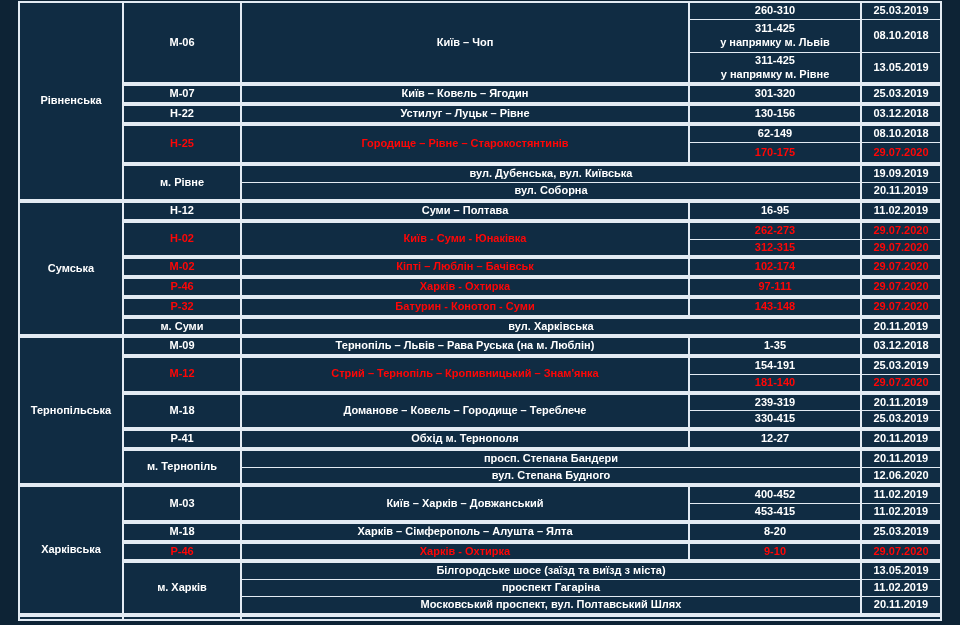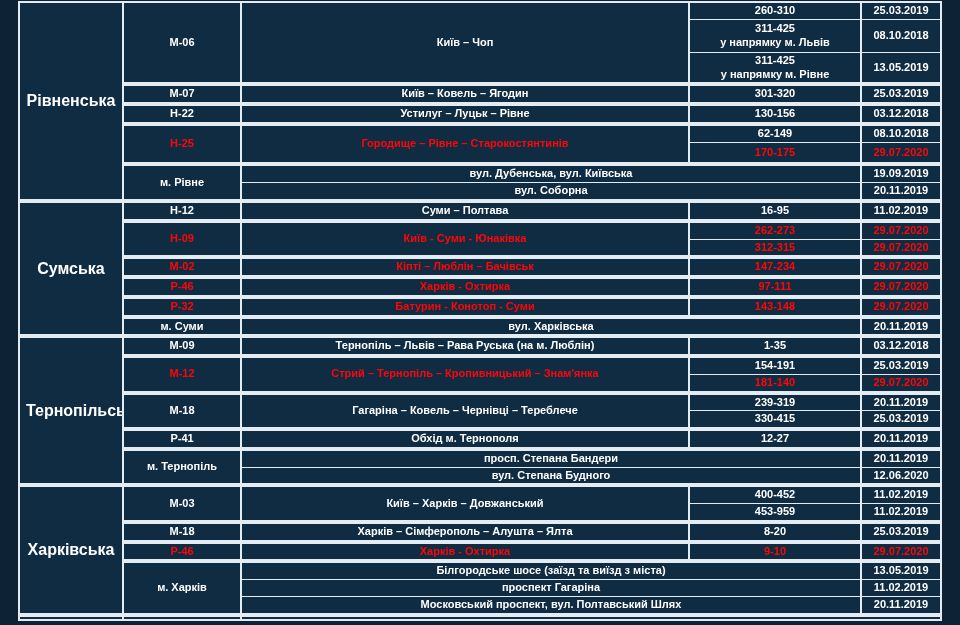--- a/index.html
+++ b/index.html
@@ -20,21 +20,21 @@
     font:bold 11px/1.25 "Liberation Sans", sans-serif;
     text-align:center;
     vertical-align:middle;
     padding:1px 6px;
     overflow:hidden;
   }
   tr{border-top:1.5px solid var(--line);}
   tr.bs{border-top:4px solid var(--line);}
   tr:first-child{border-top:0;}
   td.red{color:var(--alert);}
-  td.rg{font-size:16px;}
+  td.rg{font-size:11px;}
 </style>
 </head>
 <body>
 
 <div class="wrap">
 <table>
 <colgroup>
   <col style="width:104px">
         <col style="width:118px">
         <col style="width:448px">
@@ -97,33 +97,33 @@
   </tr>
 
   <tr class="bs" style="height:18px">
     <td class="rg" rowspan="7">Сумська</td>
     <td class="cd">Н-12</td>
     <td class="nm">Суми – Полтава</td>
     <td class="km">16-95</td>
     <td class="dt">11.02.2019</td>
   </tr>
   <tr class="bs" style="height:18px">
-    <td class="cd red" rowspan="2">Н-09</td>
+    <td class="cd red" rowspan="2">Н-02</td>
     <td class="nm red" rowspan="2">Київ - Суми - Юнаківка</td>
     <td class="km red">262-273</td>
     <td class="dt red">29.07.2020</td>
   </tr>
   <tr style="height:17px">
     <td class="km red">312-315</td>
     <td class="dt red">29.07.2020</td>
   </tr>
   <tr class="bs" style="height:17px">
     <td class="cd red">М-02</td>
     <td class="nm red">Кіпті – Люблін – Бачівськ</td>
-    <td class="km red">147-234</td>
+    <td class="km red">102-174</td>
     <td class="dt red">29.07.2020</td>
   </tr>
   <tr class="bs" style="height:17px">
     <td class="cd red">Р-46</td>
     <td class="nm red">Харків - Охтирка</td>
     <td class="km red">97-111</td>
     <td class="dt red">29.07.2020</td>
   </tr>
   <tr class="bs" style="height:15px">
     <td class="cd red">Р-32</td>
@@ -149,21 +149,21 @@
     <td class="nm red" rowspan="2">Стрий – Тернопіль – Кропивницький – Знам'янка</td>
     <td class="km">154-191</td>
     <td class="dt">25.03.2019</td>
   </tr>
   <tr style="height:17px">
     <td class="km red">181-140</td>
     <td class="dt red">29.07.2020</td>
   </tr>
   <tr class="bs" style="height:15px">
     <td class="cd" rowspan="2">М-18</td>
-    <td class="nm" rowspan="2">Гагаріна – Ковель – Чернівці – Тереблече</td>
+    <td class="nm" rowspan="2">Доманове – Ковель – Городище – Тереблече</td>
     <td class="km">239-319</td>
     <td class="dt">20.11.2019</td>
   </tr>
   <tr style="height:15px">
     <td class="km">330-415</td>
     <td class="dt">25.03.2019</td>
   </tr>
   <tr class="bs" style="height:16px">
     <td class="cd">Р-41</td>
     <td class="nm">Обхід м. Тернополя</td>
@@ -181,21 +181,21 @@
   </tr>
 
   <tr class="bs" style="height:16px">
     <td class="rg" rowspan="7">Харківська</td>
     <td class="cd" rowspan="2">М-03</td>
     <td class="nm" rowspan="2">Київ – Харків – Довжанський</td>
     <td class="km">400-452</td>
     <td class="dt">11.02.2019</td>
   </tr>
   <tr style="height:16px">
-    <td class="km">453-959</td>
+    <td class="km">453-415</td>
     <td class="dt">11.02.2019</td>
   </tr>
   <tr class="bs" style="height:16px">
     <td class="cd">М-18</td>
     <td class="nm">Харків – Сімферополь – Алушта – Ялта</td>
     <td class="km">8-20</td>
     <td class="dt">25.03.2019</td>
   </tr>
   <tr class="bs" style="height:16px">
     <td class="cd red">Р-46</td>

